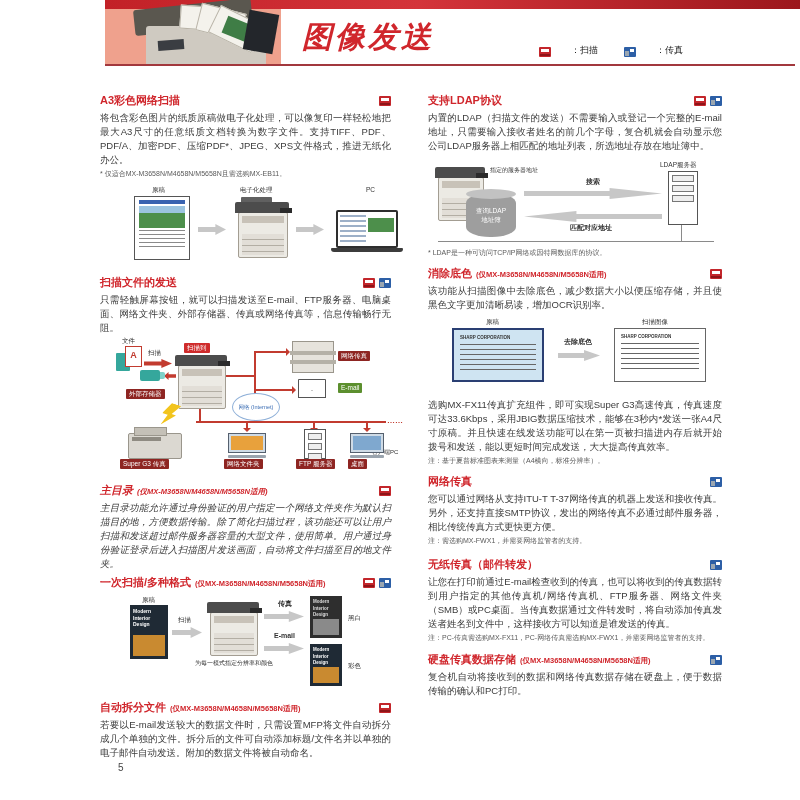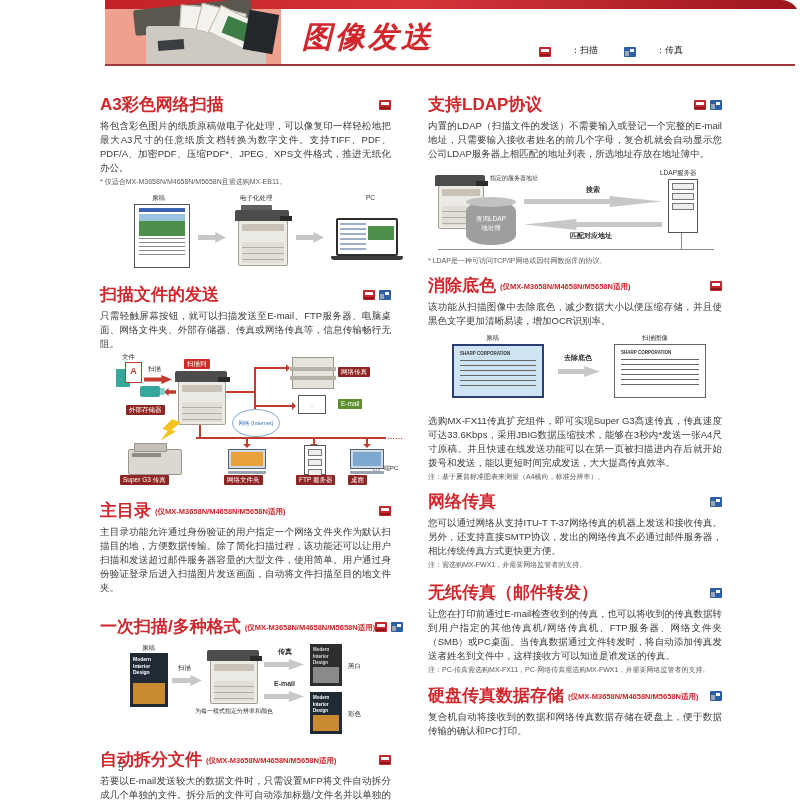--- a/index.html
+++ b/index.html
@@ -1,17 +1,17 @@
 <!DOCTYPE html>
 <html><head>
 <meta charset="utf-8">
 <style>
   html,body{margin:0;padding:0;background:#fff;}
   .page{position:relative;width:800px;height:800px;background:#fff;overflow:hidden;
-        font-family:"Liberation Sans","DejaVu Sans",sans-serif;color:#3b3b3b;border-radius:19px;}
+        font-family:"Liberation Sans","DejaVu Sans",sans-serif;color:#3b3b3b;}
   
   .topbar{position:absolute;left:105px;top:0;width:695px;height:9px;
           background:linear-gradient(90deg,#c22127,#d4343a 45%,#9c171c);}
   .salmon{position:absolute;left:105px;top:9px;width:176px;height:56px;background:#efa18d;}
   .photo{position:absolute;left:128px;top:0;width:162px;height:65px;overflow:hidden;}
   .photo .pbody{position:absolute;left:18px;top:26px;width:120px;height:46px;background:#cfcac1;border-radius:3px;}
   .photo .padf{position:absolute;left:6px;top:4px;width:118px;height:26px;background:#5a574f;border-radius:3px;transform:rotate(-6deg);}
   .photo .ppr1,.photo .ppr2,.photo .ppr3{position:absolute;background:#f4f2ec;border:1px solid #b9b4a8;}
   .photo .ppr1{left:70px;top:8px;width:44px;height:26px;transform:rotate(14deg);}
   .photo .ppr2{left:84px;top:14px;width:46px;height:28px;transform:rotate(26deg);}
@@ -22,21 +22,21 @@
   .pagetitle{position:absolute;left:302px;top:20px;font-size:30px;line-height:34px;font-weight:bold;
              font-style:italic;color:#d0262c;letter-spacing:3px;}
   .legend{position:absolute;left:539px;top:44px;display:flex;align-items:flex-end;gap:20px;font-size:9px;color:#222;}
   .headline{position:absolute;left:105px;top:64px;width:690px;height:2px;background:#a2383d;}
   .pagenum{position:absolute;left:118px;top:762px;font-size:10px;color:#444;}
   
   .col{position:absolute;top:93px;}
   .col-left{left:100px;width:291px;}
   .col-right{left:428px;width:294px;}
   .sh{display:flex;align-items:center;}
-  .st{font-size:17px;font-weight:bold;color:#d0262c;white-space:nowrap;}
+  .st{font-size:11px;font-weight:bold;color:#d0262c;white-space:nowrap;}
   .sm{font-size:7.5px;font-weight:bold;color:#d0262c;margin-left:4px;white-space:nowrap;transform:translateY(1px);}
   .hicons{margin-left:auto;display:flex;gap:4px;align-items:center;}
   .p{font-size:9.5px;line-height:14px;text-align:justify;margin:3px 0 2px;color:#3b3b3b;}
   .note{font-size:7px;line-height:9px;color:#5a5a5a;margin-top:2px;}
   .fn{font-size:7px;line-height:9px;color:#5a5a5a;margin-top:1px;}
   
   .ic-scan{position:relative;width:12px;height:10px;background:#c3262b;border-radius:1px;flex:0 0 auto;}
   .ic-scan::before{content:"";position:absolute;left:2px;top:2px;right:2px;height:3px;background:#fff;}
   .ic-scan::after{content:"";position:absolute;left:1px;bottom:1px;right:1px;height:2px;background:#8e1519;}
   .ic-fax{position:relative;width:12px;height:10px;background:#2d5fa6;border-radius:1px;flex:0 0 auto;}
@@ -258,21 +258,21 @@
           <span class="m" style="display:block;">
               <span class="s blue" style="display:block;"></span>
             </span>
             <span class="kb" style="display:block;"></span>
         </span>
         <span class="cap" style="left:272px;top:104px;">客户端PC</span>
         <span class="box" style="left:248px;top:114px;">桌面</span>
       </div>
     </div>
 
-    <div class="sec" style="margin-bottom:20px;">
+    <div class="sec" style="margin-bottom:4px;font-style:italic;">
       <div class="sh">
         <span class="st">主目录</span>
         <span class="sm">(仅MX-M3658N/M4658N/M5658N适用)</span>
         <span class="hicons">
             <span class="ic-scan"></span>
           </span>
       </div>
       <div class="p">主目录功能允许通过身份验证的用户指定一个网络文件夹作为默认扫描目的地，方便数据传输。除了简化扫描过程，该功能还可以让用户扫描和发送超过邮件服务器容量的大型文件，使用简单。用户通过身份验证登录后进入扫描图片发送画面，自动将文件扫描至目的地文件夹。</div>
     </div>
 

